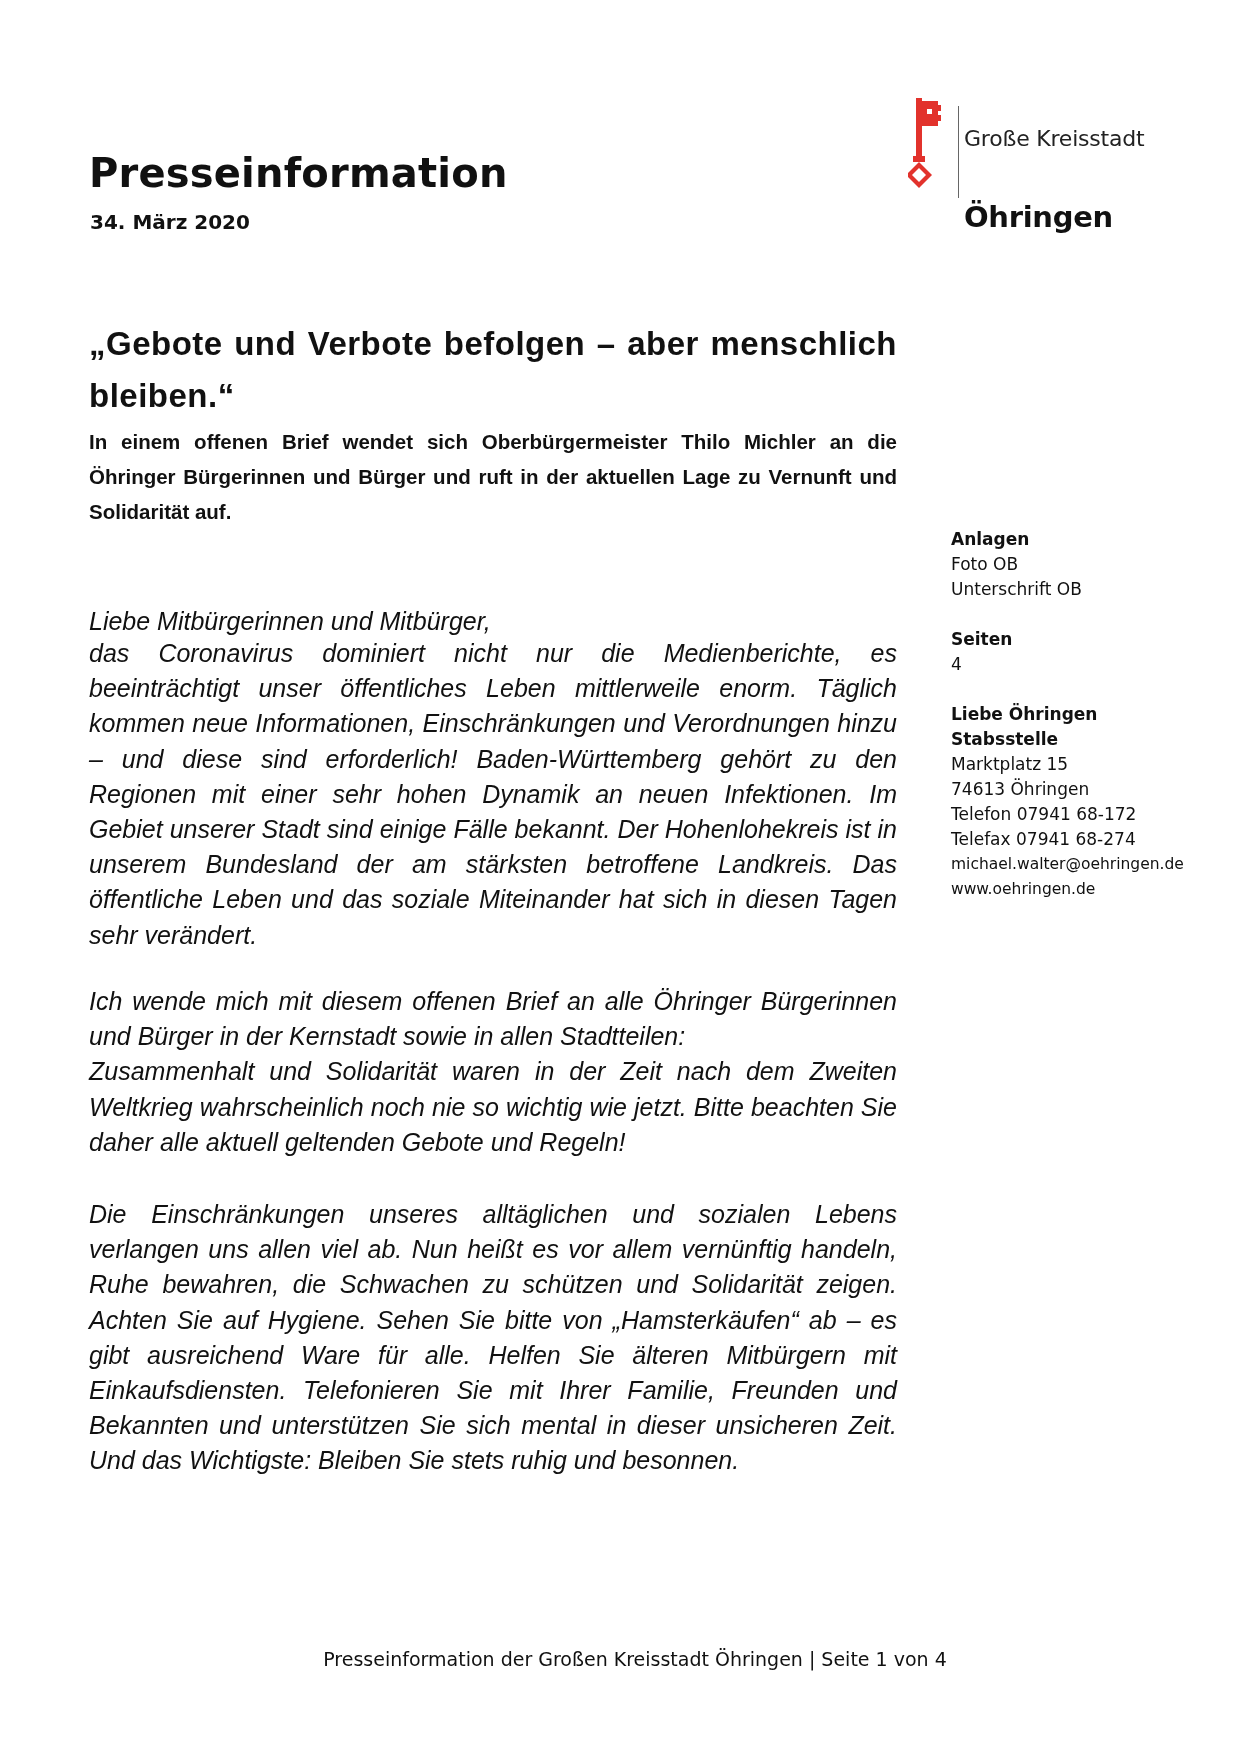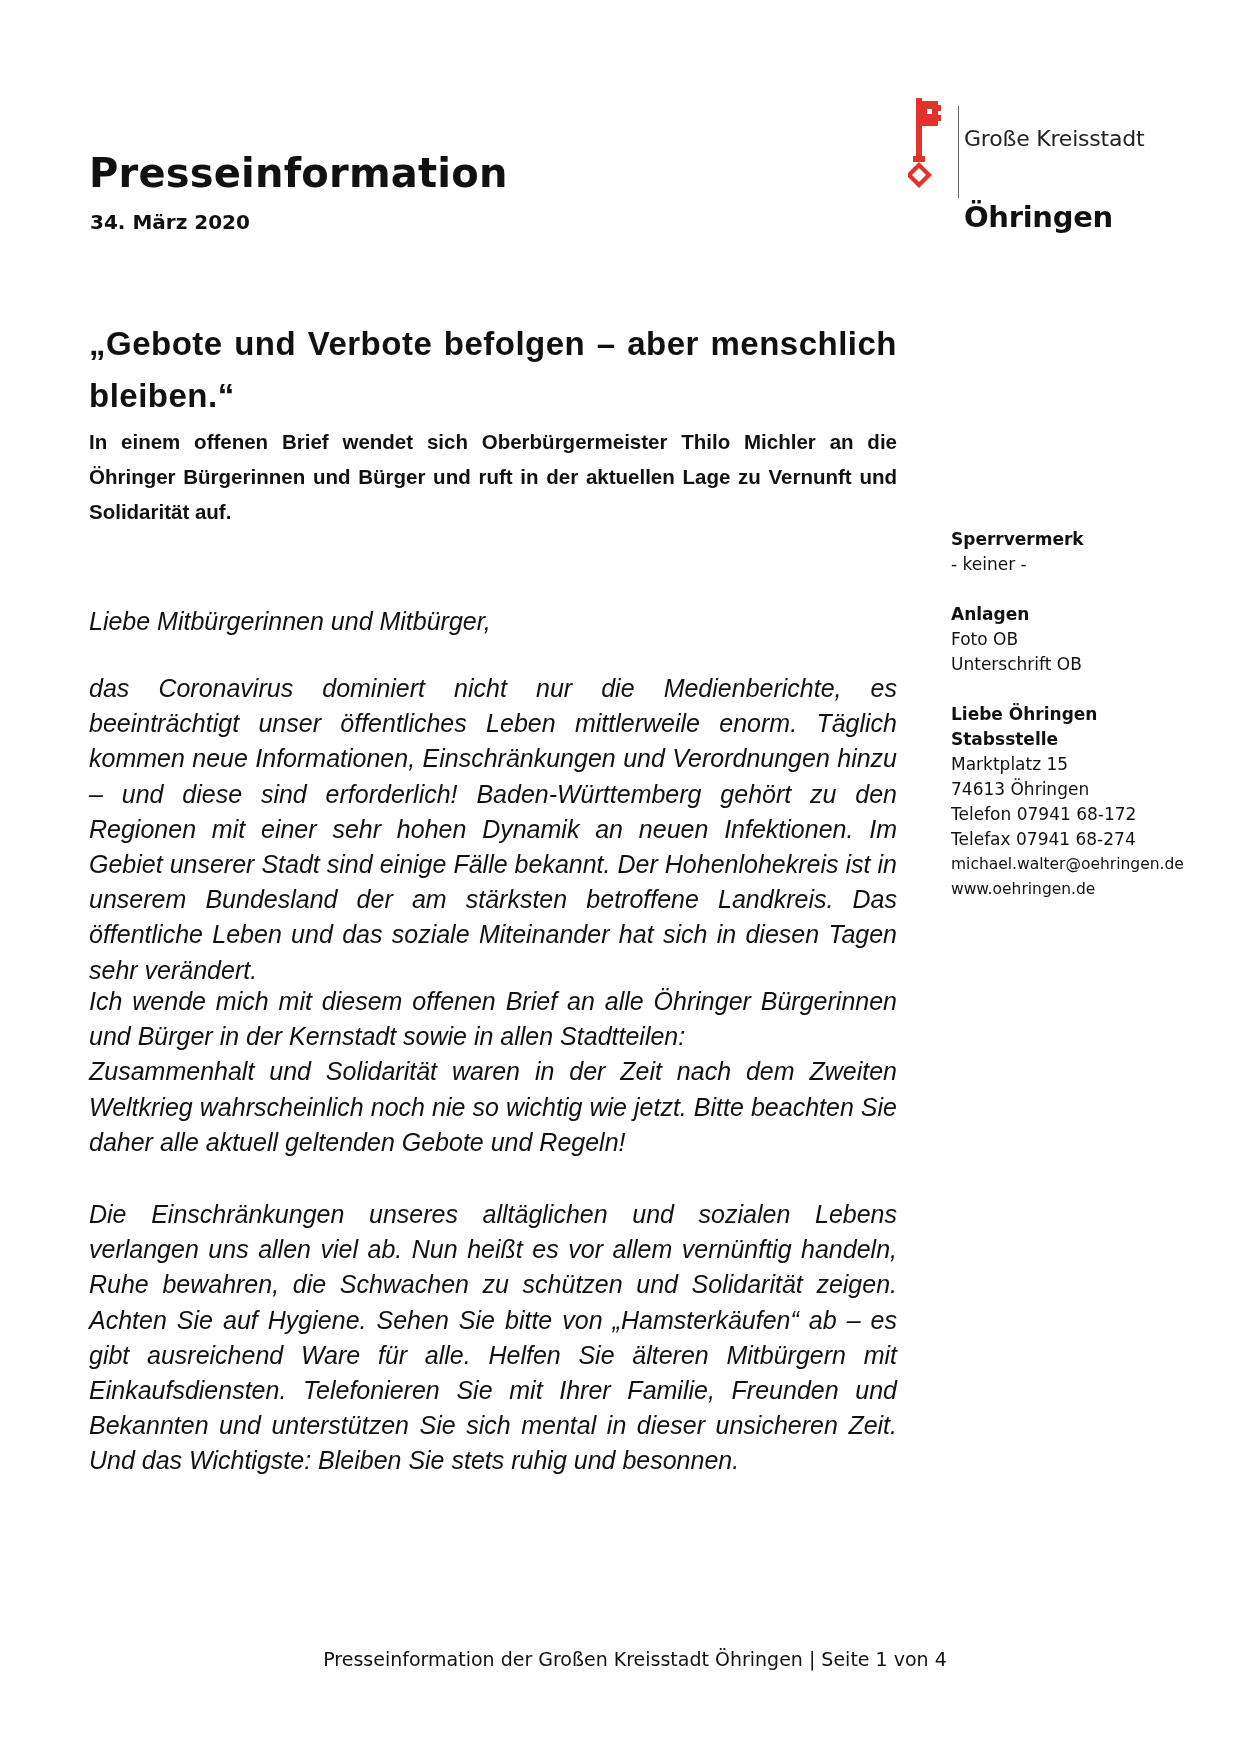--- a/index.html
+++ b/index.html
@@ -9,21 +9,21 @@
   .date { left: 90px; top: 210px; font-size: 20px; font-weight: bold; font-family: "DejaVu Sans", sans-serif; }
   .logo { left: 908px; top: 96px; width: 240px; height: 104px; }
   .logo-text1 { position: absolute; left: 56px; top: 30px; font-size: 22px; font-family: "DejaVu Sans", sans-serif; color: #222; letter-spacing: -0.2px; }
   .logo-text2 { position: absolute; left: 56px; top: 60px; font-size: 29px; font-weight: bold; font-family: "DejaVu Sans", sans-serif; color: #111; letter-spacing: -0.3px; margin-top: 44px; }
   .logo-divider { position: absolute; left: 50px; top: 10px; width: 1px; height: 92px; background: #666; }
   .main { left: 89px; width: 808px; }
   .headline { top: 318px; font-size: 33px; font-weight: bold; line-height: 52px; text-align: justify; letter-spacing: 0.5px; }
   .lead { top: 424px; font-size: 20.5px; font-weight: bold; line-height: 35px; text-align: justify; }
   .para { font-size: 25px; line-height: 35.2px; text-align: justify; font-style: italic; }
   .greeting { top: 604px; }
-  .p1 { top: 671px; }
+  .p1 { top: 636px; }
   .p2 { top: 984px; }
   .p3 { top: 1197px; }
   .sidebar { left: 951px; top: 527px; width: 240px; font-family: "DejaVu Sans", sans-serif; font-size: 17px; line-height: 25px; }
   .sb-block { margin-bottom: 25px; }
   .sb-head { font-weight: bold; }
   .sb-small { font-size: 15.5px; }
   .footer { left: 0; width: 1240px; top: 1648px; text-align: center; font-size: 19px; font-family: "DejaVu Sans", sans-serif; padding-left: 30px; box-sizing: border-box; }
 </style>
 </head>
 <body>
@@ -55,27 +55,27 @@
 <div class="abs main para greeting">Liebe Mitbürgerinnen und Mitbürger,</div>
 <div class="abs main para p1">das Coronavirus dominiert nicht nur die Medienberichte, es beeinträchtigt unser öffentliches Leben mittlerweile enorm. Täglich kommen neue Informationen, Einschränkungen und Verordnungen hinzu – und diese sind erforderlich! Baden-Württemberg gehört zu den Regionen mit einer sehr hohen Dynamik an neuen Infektionen. Im Gebiet unserer Stadt sind einige Fälle bekannt. Der Hohenlohekreis ist in unserem Bundesland der am stärksten betroffene Landkreis. Das öffentliche Leben und das soziale Miteinander hat sich in diesen Tagen sehr verändert.</div>
 <div class="abs main para p2">
   <div>Ich wende mich mit diesem offenen Brief an alle Öhringer Bürgerinnen und Bürger in der Kernstadt sowie in allen Stadtteilen:</div>
   <div>Zusammenhalt und Solidarität waren in der Zeit nach dem Zweiten Weltkrieg wahrscheinlich noch nie so wichtig wie jetzt. Bitte beachten Sie daher alle aktuell geltenden Gebote und Regeln!</div>
 </div>
 <div class="abs main para p3">Die Einschränkungen unseres alltäglichen und sozialen Lebens verlangen uns allen viel ab. Nun heißt es vor allem vernünftig handeln, Ruhe bewahren, die Schwachen zu schützen und Solidarität zeigen. Achten Sie auf Hygiene. Sehen Sie bitte von „Hamsterkäufen“ ab – es gibt ausreichend Ware für alle. Helfen Sie älteren Mitbürgern mit Einkaufsdiensten. Telefonieren Sie mit Ihrer Familie, Freunden und Bekannten und unterstützen Sie sich mental in dieser unsicheren Zeit. Und das Wichtigste: Bleiben Sie stets ruhig und besonnen.</div>
 
 <div class="abs sidebar">
   <div class="sb-block">
-    <div class="sb-head">Sperrvermerk</div>
-    <div>- keiner -</div>
-  </div>
-  <div class="sb-block">
     <div class="sb-head">Anlagen</div>
     <div>Foto OB</div>
     <div>Unterschrift OB</div>
+  </div>
+  <div class="sb-block">
+    <div class="sb-head">Seiten</div>
+    <div>4</div>
   </div>
   <div class="sb-block">
     <div class="sb-head">Liebe Öhringen</div>
     <div class="sb-head">Stabsstelle</div>
     <div>Marktplatz 15</div>
     <div>74613 Öhringen</div>
     <div>Telefon 07941 68-172</div>
     <div>Telefax 07941 68-274</div>
     <div class="sb-small">michael.walter@oehringen.de</div>
     <div class="sb-small">www.oehringen.de</div>

